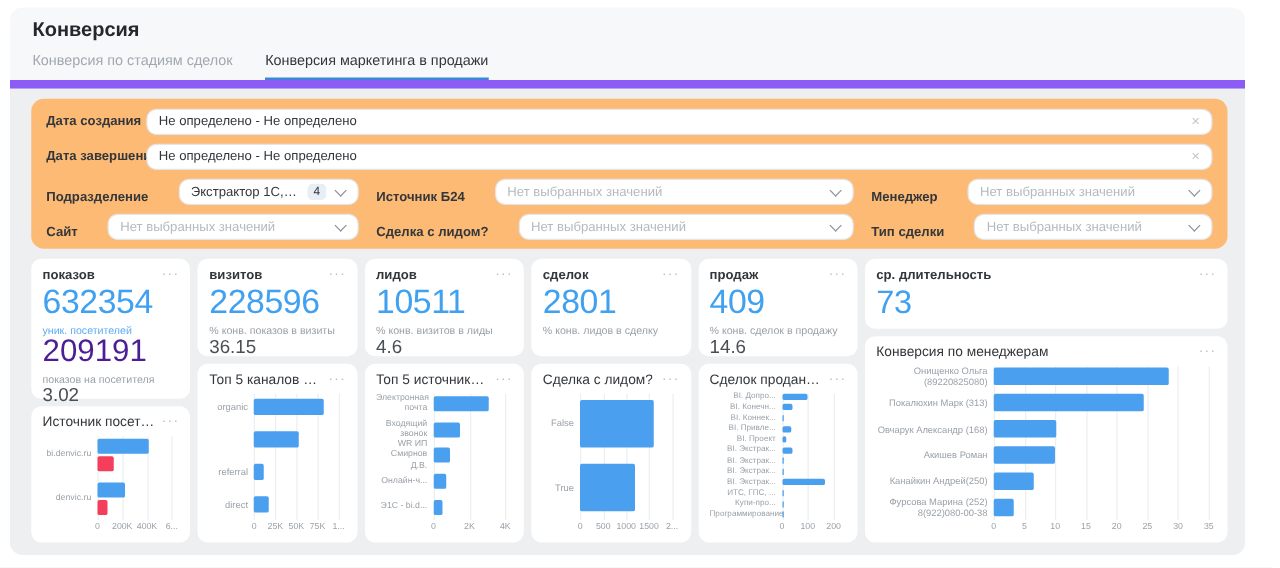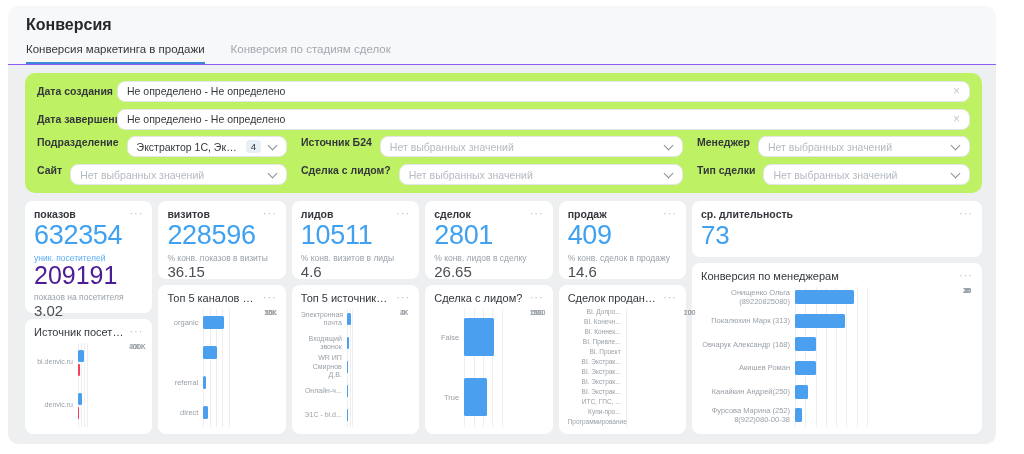--- a/index.html
+++ b/index.html
@@ -1,71 +1,71 @@
 <!DOCTYPE html>
 <html><head>
 <meta charset="utf-8">
 <style>
   html,body{margin:0;padding:0}
   body{width:1024px;height:454px;background:#fff;font-family:"Liberation Sans",sans-serif;overflow:hidden;position:relative}
   .app{position:absolute;left:8px;top:6px;width:988px;height:438px;background:#f7f8f9;border-radius:10px;overflow:hidden;display:flex;flex-direction:column}
-  .header{flex:none;padding:10px 18px 0 18px;border-bottom:1px solid #8b5cf6}
+  .header{flex:none;padding:10px 18px 0 18px;border-bottom:7px solid #8b5cf6}
   .page-title{font-size:16px;font-weight:700;color:#24272b}
   .tabs{display:flex;gap:26px;margin-top:9px}
   .tab{font-size:11.5px;color:#a2a8af;padding-bottom:7px;cursor:pointer}
   .tab.active{color:#33373c;border-bottom:2px solid #3d87d6;font-weight:500}
   .main{flex:1;background:#edeff1;padding:8px 14px 10px 17px;display:flex;flex-direction:column;min-height:0}
-  .filters-card{background:#bef264;border-radius:10px;padding:7px 12px;flex:none;display:flex;flex-direction:column;gap:6px}
+  .filters-card{background:#fdba74;border-radius:10px;padding:7px 12px;flex:none;display:flex;flex-direction:column;gap:6px}
   .frow{display:flex;align-items:center;gap:10px;height:22px}
   .flabel{font-size:10.5px;font-weight:700;color:#33373c;flex:none;white-space:nowrap}
   .finput{flex:1;height:21px;border:1px solid #e3e5e8;border-radius:8px;display:flex;align-items:center;padding:0 9px;background:#fff;min-width:0;cursor:pointer;box-sizing:border-box}
   .fvalue{font-size:10.5px;color:#33373c;flex:1;white-space:nowrap;overflow:hidden;text-overflow:ellipsis}
   .fvalue.ph{color:#b4bac1}
   .clear{color:#c3c7cc;font-size:12px;flex:none;margin-left:6px;cursor:pointer;line-height:1}
   .badge{flex:none;background:#e7eef6;border-radius:4px;font-size:9.5px;color:#33373c;padding:1px 5px;margin-left:6px}
   .chev{flex:none;width:6px;height:6px;border-right:1.4px solid #8a9097;border-bottom:1.4px solid #8a9097;transform:rotate(45deg);margin:-3px 1px 0 8px}
   .fgrid{display:grid;grid-template-columns:250px 382px 1fr;gap:6px 14px;align-items:center}
-  .fcell{display:flex;align-items:flex-start;gap:8px;height:22px;min-width:0}
+  .fcell{display:flex;align-items:flex-end;gap:24px;height:22px;min-width:0}
   .dash{flex:1;display:flex;gap:6px;margin-top:8px;min-height:0}
   .col{display:flex;flex-direction:column;gap:6px;flex:1 1 0;min-width:0}
   .col.wide{flex:0 0 290px}
   .card{background:#fff;border-radius:8px;padding:7px 9px;box-sizing:border-box}
   .kpi-tall{height:112px;flex:none}
   .kpi-mid{height:78px;flex:none}
   .kpi-short{height:56px;flex:none}
   .chart-card{flex:1;display:flex;flex-direction:column;min-height:0}
   .card-head{display:flex;align-items:flex-start;justify-content:space-between;flex:none}
   .kpi-label{font-size:10.5px;font-weight:700;color:#33373c}
   .chart-title{font-size:11px;font-weight:500;color:#33373c;white-space:nowrap;overflow:hidden;text-overflow:ellipsis}
   .dots{color:#b9bec4;font-size:11px;letter-spacing:1px;flex:none;margin-left:6px;cursor:pointer;line-height:1}
   .kpi-value{font-size:27px;color:#41a1f1;line-height:1.0;letter-spacing:-0.3px;margin-top:2px}
   .kpi-sub-label{font-size:8.5px;color:#9aa1a8;margin-top:4px}
   .kpi-sub-label.blue{color:#5aacf3}
   .kpi-sub-value{font-size:15px;color:#4a4f55;line-height:1.15}
   .kpi-sub-value.bigblue{font-size:25px;color:#4c1d95;line-height:1.0}
-  .chart{flex:1;display:flex;min-height:0;margin-top:3px}
+  .chart{flex:1;display:flex;flex-direction:column;min-height:0;margin-top:3px}
   .cbody{flex:1;display:flex;flex-direction:column;position:relative;min-height:0;padding-right:6px}
   .coverlay{position:absolute;top:2px;bottom:0;right:6px}
   .cgrid{position:absolute;top:0;bottom:0;width:1px;background:#eceef0}
   .crow{flex:1;display:flex;align-items:center;min-height:0;position:relative;z-index:1}
   .clabel{flex:none;text-align:right;padding-right:5px;color:#9aa1a8;white-space:pre-line;line-height:1.2;box-sizing:border-box}
   .cbars{flex:1;display:flex;flex-direction:column;justify-content:center;gap:2px;min-width:0}
   .cbar{border-radius:1.5px;flex:none}
   .caxis{position:relative;height:11px;flex:none;margin-right:6px}
   .ctick{position:absolute;top:2px;transform:translateX(-50%);font-size:7px;color:#9aa1a8;white-space:nowrap}
 </style>
 </head>
 <body>
 
 <div class="app">
   <div class="header">
     <div class="page-title">Конверсия</div>
     <div class="tabs">
+      <div class="tab">Конверсия по стадиям сделок</div>
       <div class="tab active">Конверсия маркетинга в продажи</div>
-      <div class="tab">Конверсия по стадиям сделок</div>
     </div>
   </div>
 
   <div class="main">
     <div class="filters-card">
       <div class="frow">
         <div class="flabel" style="width:70px">Дата создания</div>
         <div class="finput">
           <span class="fvalue">Не определено - Не определено</span>
           <span class="clear">×</span>
@@ -306,21 +306,20 @@
       </div>
 
       <div class="col">
         <div class="card kpi-mid">
           <div class="card-head">
             <span class="kpi-label">сделок</span>
             <span class="dots">···</span>
           </div>
           <div class="kpi-value">2801</div>
           <div class="kpi-sub-label">% конв. лидов в сделку</div>
-          <div class="kpi-sub-value">26.65</div>
         </div>
         <div class="card chart-card">
           <div class="card-head">
             <span class="chart-title">Сделка с лидом?</span>
             <span class="dots">···</span>
           </div>
           <div class="chart">
               <div class="cbody">
                 <div class="coverlay" style="left: 30px;">
                   <div class="cgrid" style="left: 0%;"></div>

